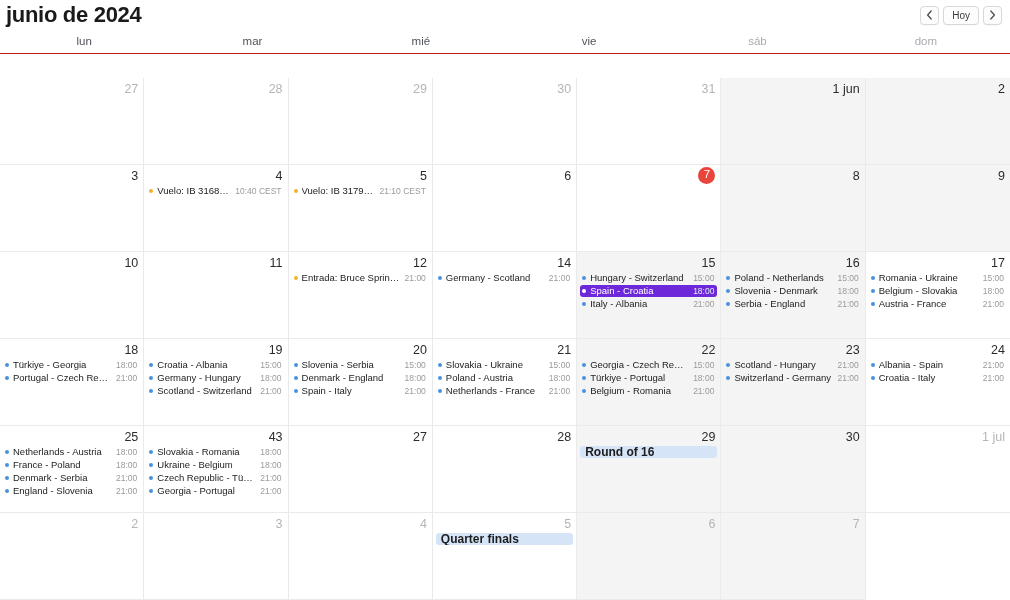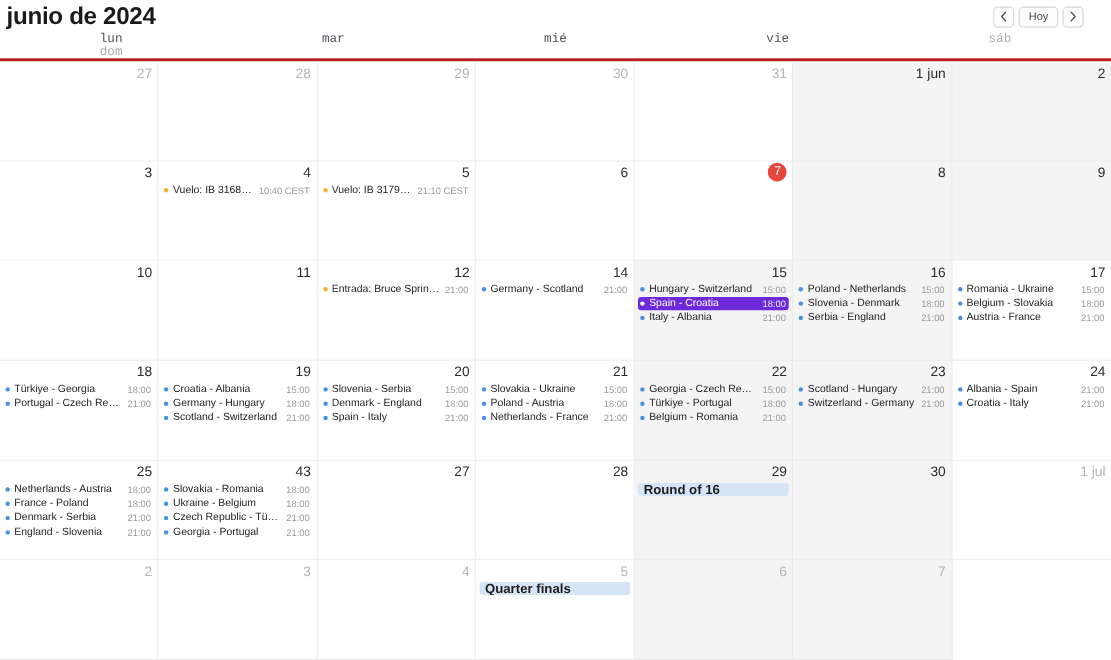--- a/index.html
+++ b/index.html
@@ -22,21 +22,21 @@
     background: #ffffff;
   }
 
   
   .cal-header {
     height: 30px;
     flex: 0 0 30px;
     display: flex;
     align-items: center;
     justify-content: space-between;
-    padding: 0 25px 0 6px;
+    padding: 0 8px 0 6px;
     box-sizing: border-box;
     background: #ffffff;
   }
 
   .cal-title {
     font-size: 22px;
     font-weight: bold;
     color: #1a1a1a;
     letter-spacing: -0.3px;
     line-height: 26px;
@@ -69,42 +69,42 @@
     padding: 0 8px;
     font-size: 10px;
   }
   .nav-btn svg { display: block; }
 
   
   .weekday-row {
     height: 23px;
     flex: 0 0 23px;
     display: grid;
-    grid-template-columns: repeat(5, 1fr);
+    grid-template-columns: repeat(6, 1fr);
     background: #ffffff;
-    border-bottom: 3px solid #b91c1c;
-    font-family: Liberation Mono, monospace;
+    border-bottom: 1px solid #b91c1c;
   }
   .weekday-cell {
     display: flex;
     align-items: center;
     justify-content: center;
     font-size: 11.5px;
     color: #50535a;
     line-height: 1;
   }
   .weekday-cell.weekend { color: #a8abb0; }
 
   
   .cal-grid {
     flex: 1 1 auto;
     display: grid;
     grid-template-columns: repeat(7, 1fr);
     grid-auto-rows: 1fr;
     background: #ffffff;
+    margin-top: 24px;
   }
 
   .day-cell {
     position: relative;
     border-right: 1px solid #eaeaea;
     border-bottom: 1px solid #eaeaea;
     box-sizing: border-box;
     overflow: hidden;
     padding: 0;
     background: #ffffff;

